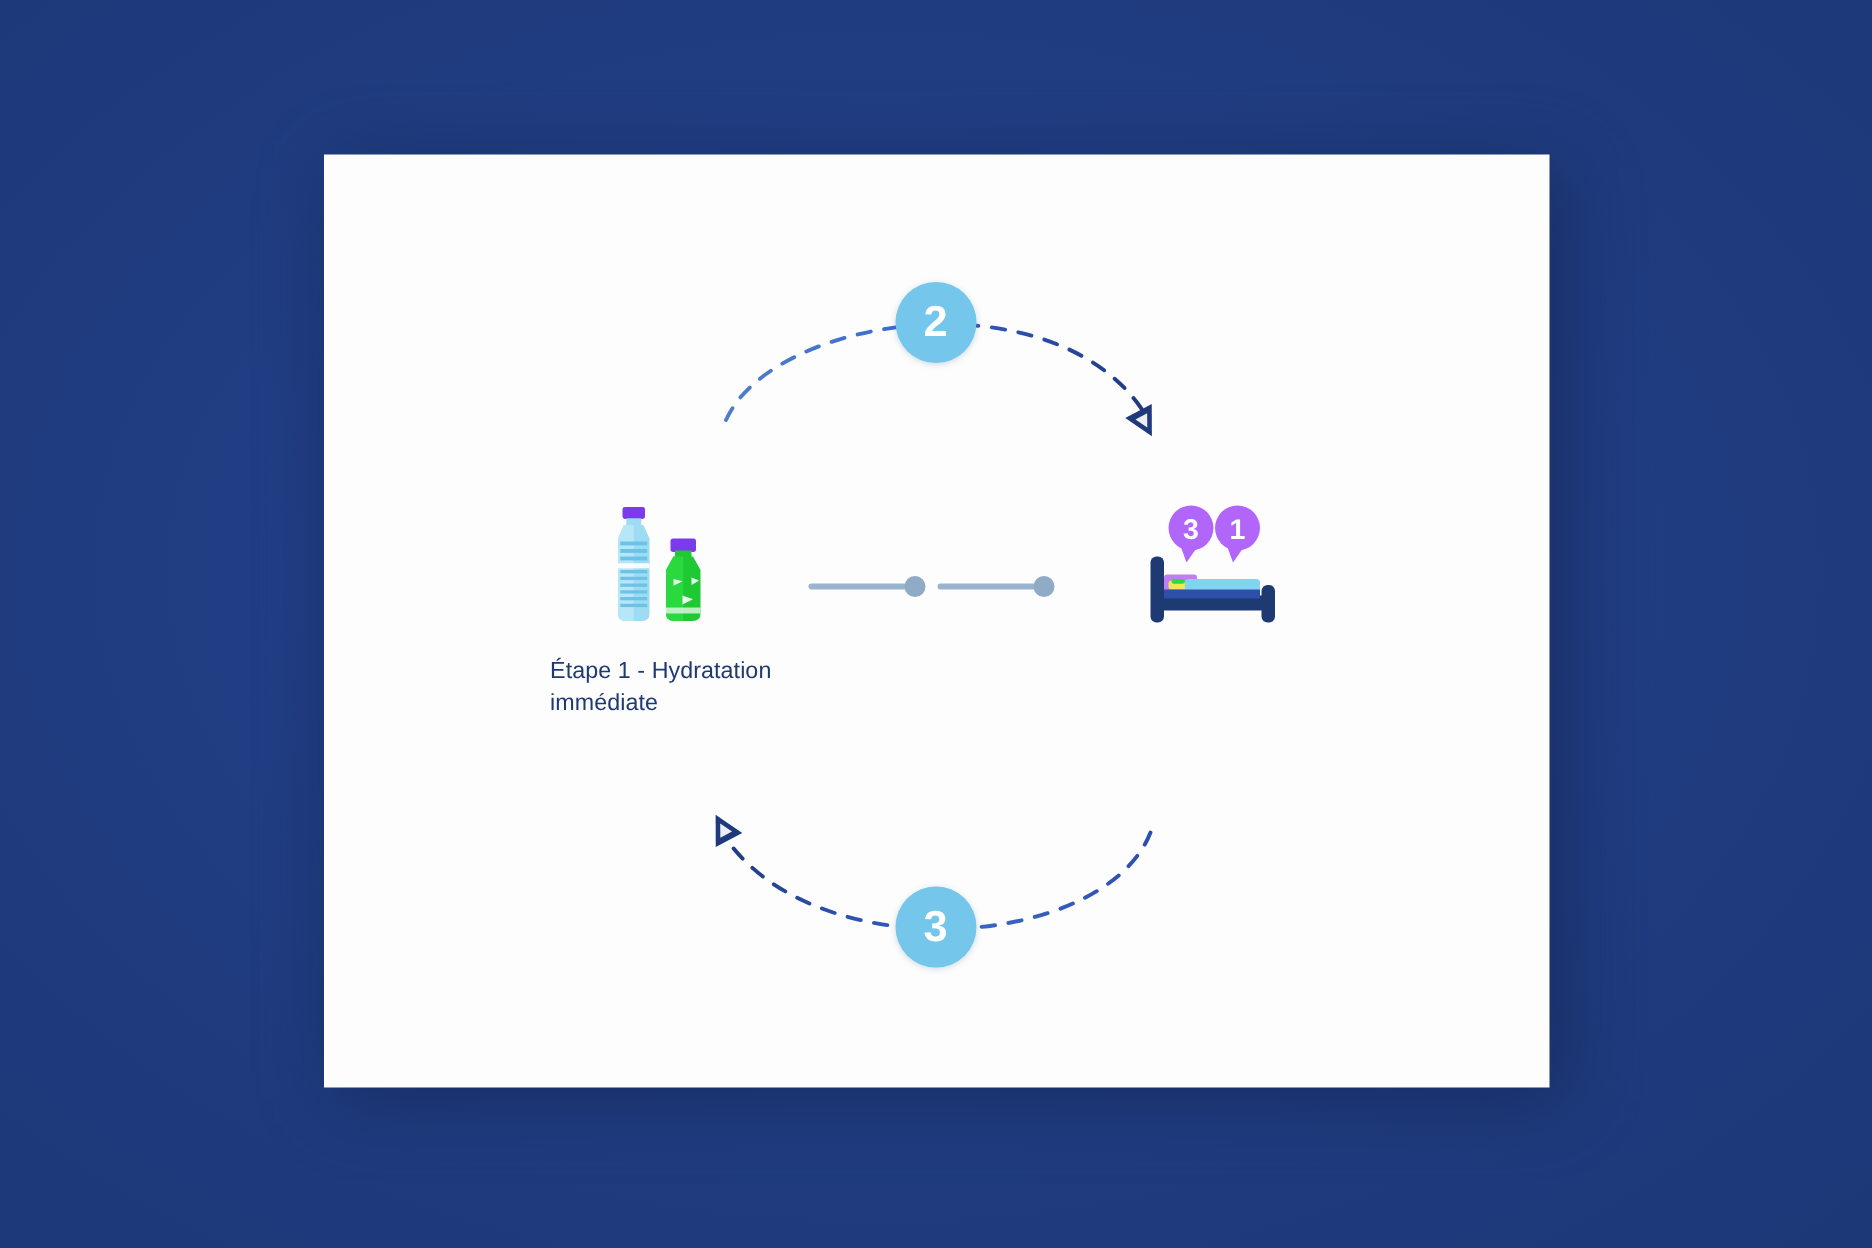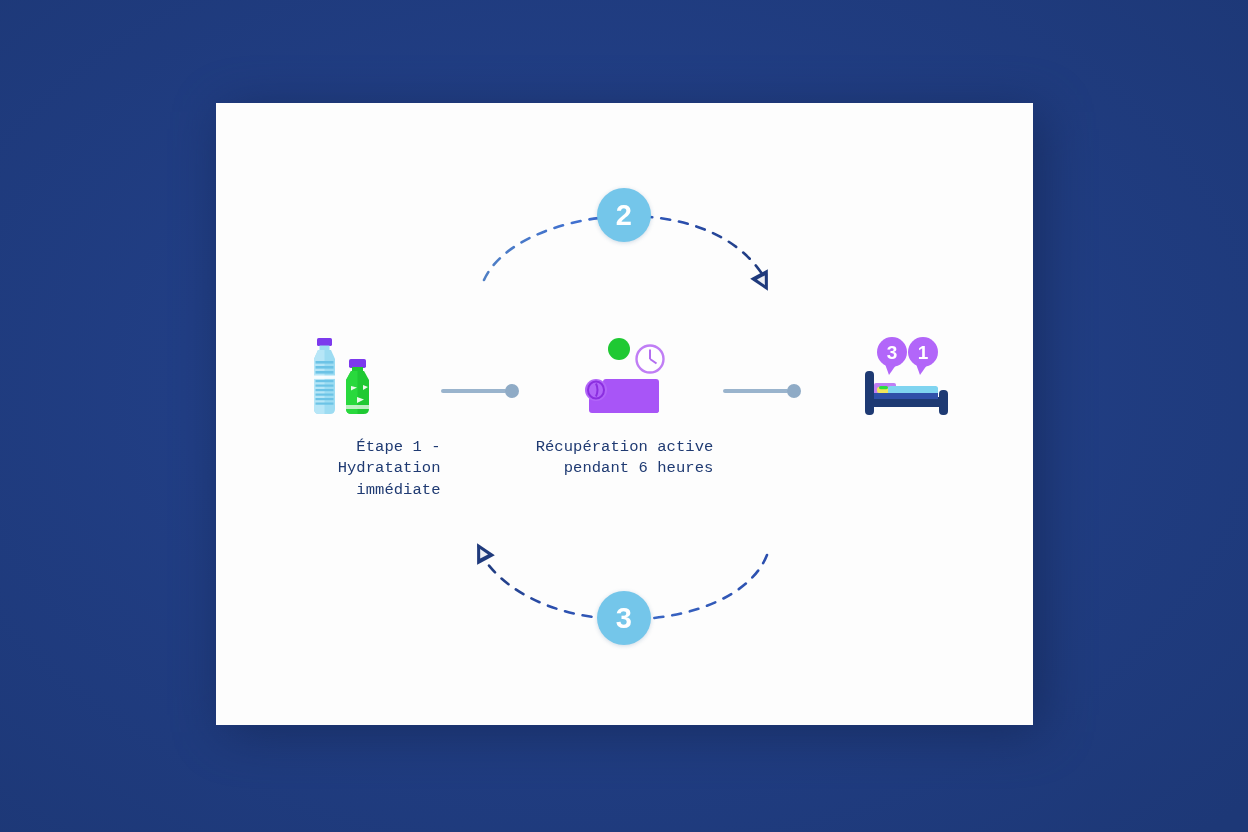--- a/index.html
+++ b/index.html
@@ -89,25 +89,25 @@
   .icon-box {
     height: 84px;
     width: 110px;
     display: flex;
     align-items: flex-end;
     justify-content: center;
     position: relative;
   }
   .step-label {
     margin-top: 18px;
-    text-align: right;
+    text-align: left;
     color: #1f3a72;
     font-size: 15.5px;
     line-height: 1.38;
-    font-family: Liberation Mono, monospace;
+    font-family: Liberation Sans, sans-serif;
     letter-spacing: .05px;
     white-space: pre-line;
   }
   
   .connector {
     width: 86px;
     height: 84px;
     display: flex;
     align-items: center;
     position: relative;
@@ -212,41 +212,20 @@
       </div>
       <div class="step-label">Étape 1 - Hydratation
 immédiate</div>
     </div>
 
     <div class="connector">
       <div class="bar"></div>
       <div class="knob"></div>
     </div>
 
-    <div class="step">
-      <div class="icon-box">
-        <svg width="100" height="84" viewBox="0 0 100 84">
-          <circle cx="44" cy="14" r="11" fill="#1fc933"></circle>
-          <g>
-            <circle cx="75" cy="24" r="13.5" fill="#ffffff" stroke="#c07ef5" stroke-width="2.4"></circle>
-            <line x1="75" y1="24" x2="75" y2="14.5" stroke="#b36ef0" stroke-width="2"></line>
-            <line x1="75" y1="24" x2="81.5" y2="28.5" stroke="#b36ef0" stroke-width="2"></line>
-          </g>
-          <g>
-            <rect x="28" y="44" width="56" height="34" rx="3" fill="#a855f7"></rect>
-            <rect x="14" y="62" width="70" height="16" rx="3" fill="#a855f7"></rect>
-            <ellipse cx="21" cy="55" rx="11" ry="11" fill="#b266f9"></ellipse>
-            <ellipse cx="21" cy="55" rx="8" ry="8.5" fill="none" stroke="#8b2fe0" stroke-width="2"></ellipse>
-            <path d="M21 48.5 q3 6.5 0 13" stroke="#8b2fe0" stroke-width="2" fill="none"></path>
-          </g>
-        </svg>
-      </div>
-      <div class="step-label">Récupération active
-pendant 6 heures</div>
-    </div>
 
     <div class="connector">
       <div class="bar"></div>
       <div class="knob"></div>
     </div>
 
     <div class="step">
       <div class="icon-box">
         <svg width="104" height="84" viewBox="0 0 104 84">
 

